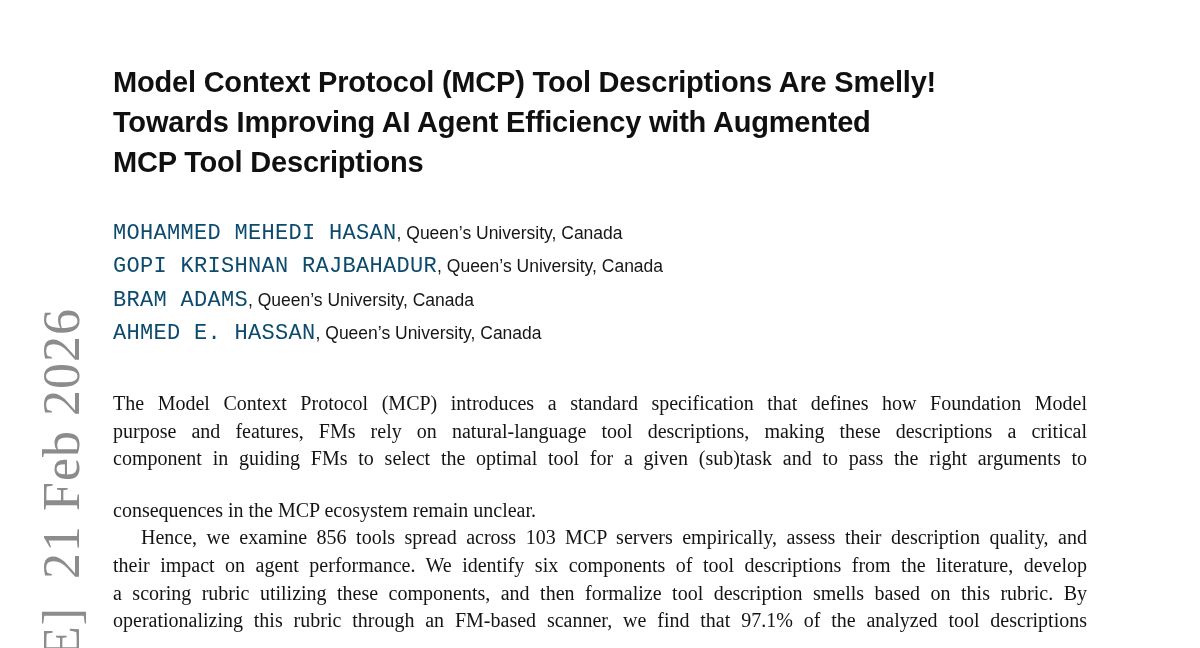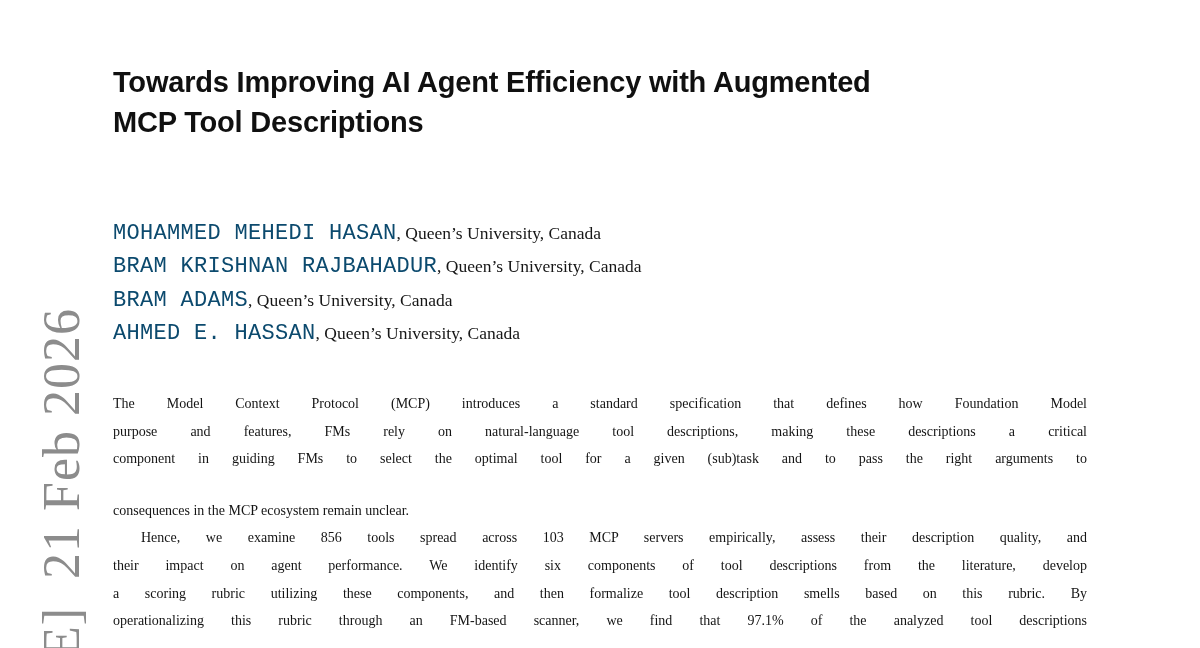--- a/index.html
+++ b/index.html
@@ -58,34 +58,34 @@
   }
   .author-name {
     font-family: Liberation Mono, monospace;
     font-size: 22px;
     letter-spacing: 0.3px;
     color: #0c4a6e;
     text-decoration: none;
     cursor: pointer;
   }
   .author-affil {
-    font-family: Liberation Serif, serif;
+    font-family: Liberation Sans, sans-serif;
     font-size: 17.5px;
     color: #161616;
   }
   
   .abstract-block {
     position: absolute;
     left: 113px;
     top: 390px;
     width: 974px;
   }
   .abs-line {
     font-family: "Liberation Serif", serif;
-    font-size: 14px;
+    font-size: 20px;
     line-height: 27.6px;
     height: 27.6px;
     color: #141414;
     text-align: justify;
     text-align-last: justify;
     white-space: nowrap;
   }
   .abs-line.last-of-para {
     text-align-last: left;
     margin-top: 24px;
@@ -96,30 +96,31 @@
   }
 </style>
 </head>
 <body>
 
 <div id="page">
 
   <div class="watermark">E]  21 Feb 2026</div>
 
   <div class="title-block">
+    <div class="title-line">Model Context Protocol (MCP) Tool Descriptions Are Smelly!</div>
     <div class="title-line">Towards Improving AI Agent Efficiency with Augmented</div>
     <div class="title-line">MCP Tool Descriptions</div>
   </div>
 
   <div class="authors-block">
     <div class="author-row">
       <span class="author-name">MOHAMMED MEHEDI HASAN</span><span class="author-affil">, Queen’s University, Canada</span>
     </div>
     <div class="author-row">
-      <span class="author-name">BRAM KRISHNAN RAJBAHADUR</span><span class="author-affil">, Queen’s University, Canada</span>
+      <span class="author-name">GOPI KRISHNAN RAJBAHADUR</span><span class="author-affil">, Queen’s University, Canada</span>
     </div>
     <div class="author-row">
       <span class="author-name">BRAM ADAMS</span><span class="author-affil">, Queen’s University, Canada</span>
     </div>
     <div class="author-row">
       <span class="author-name">AHMED E. HASSAN</span><span class="author-affil">, Queen’s University, Canada</span>
     </div>
   </div>
 
   <div class="abstract-block">

